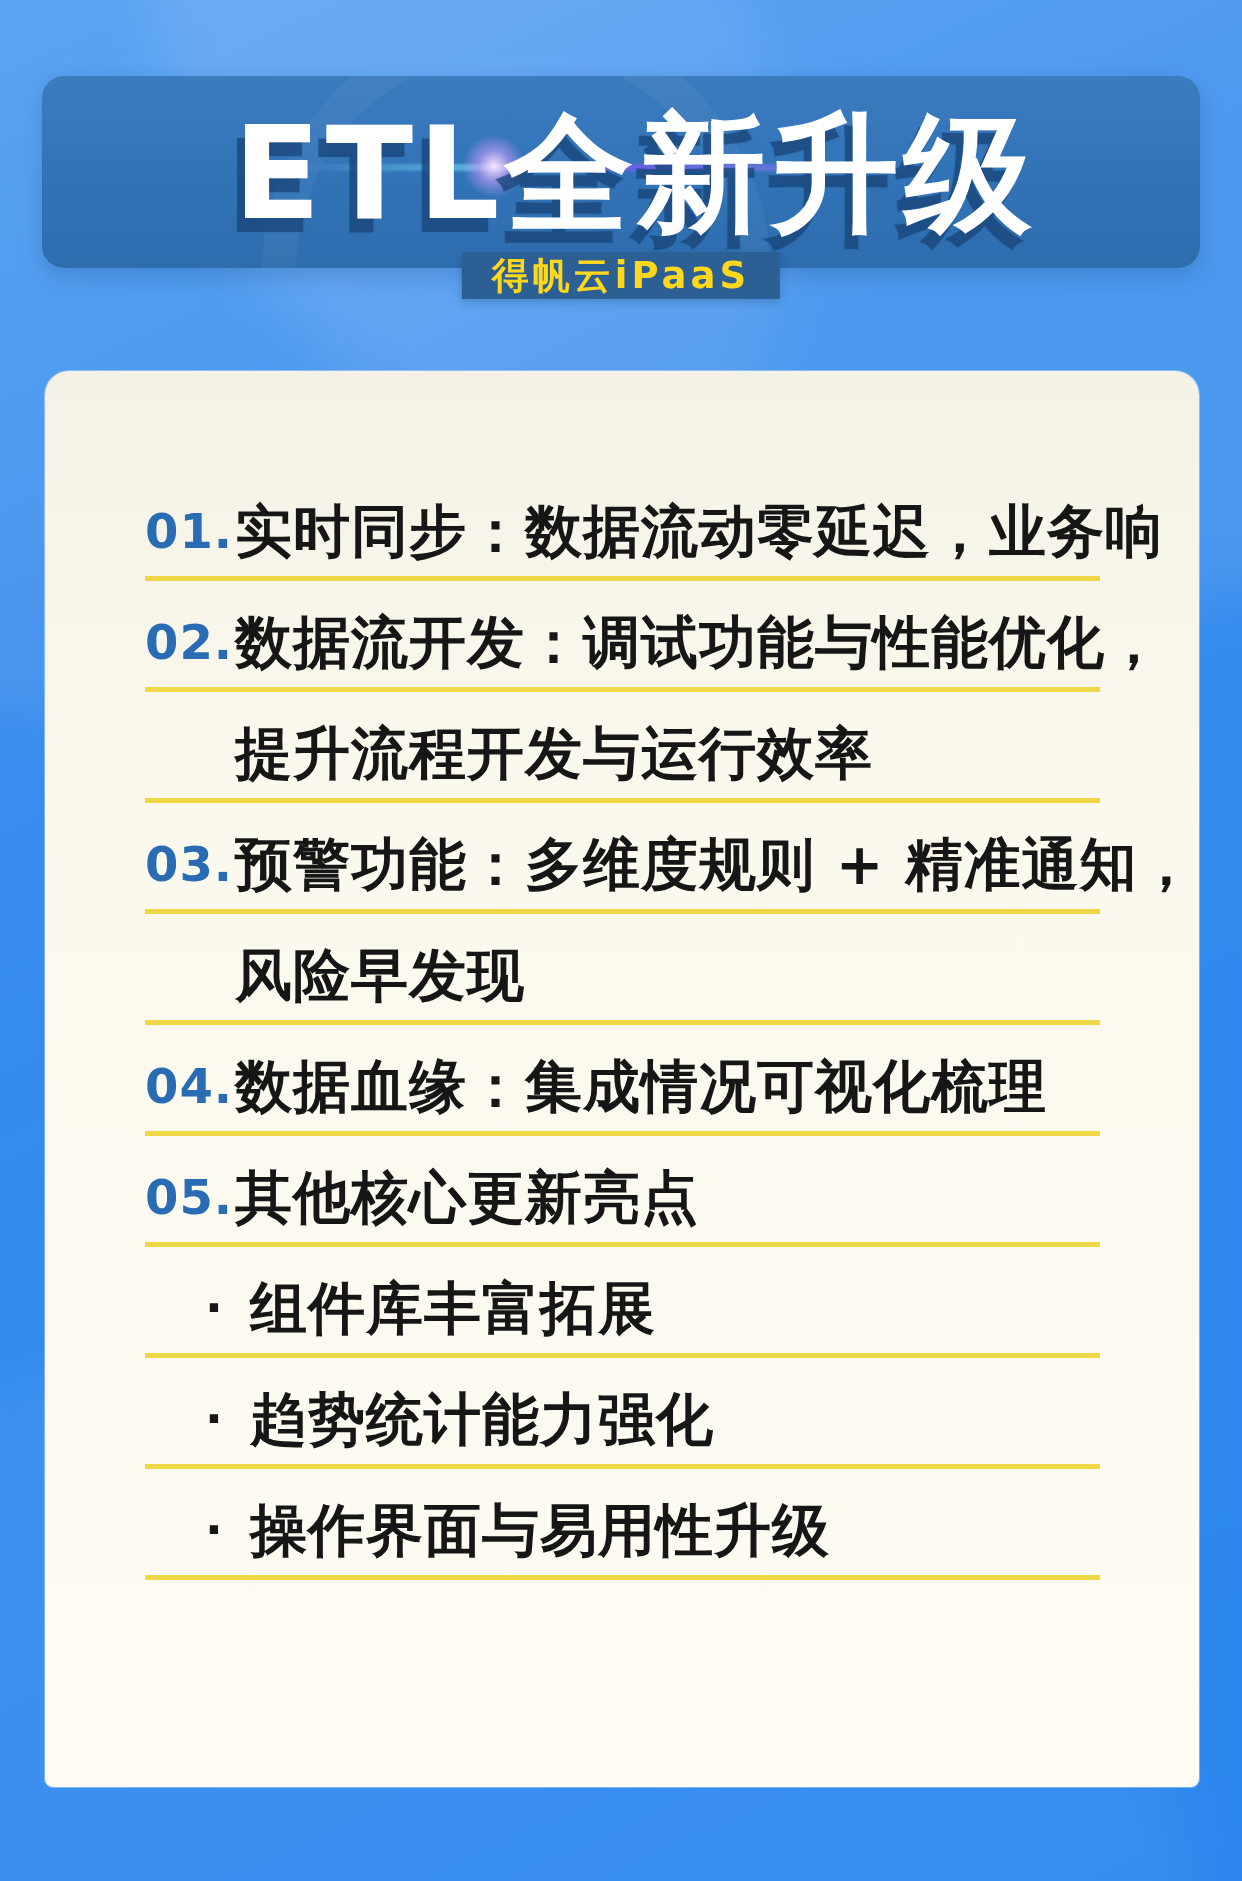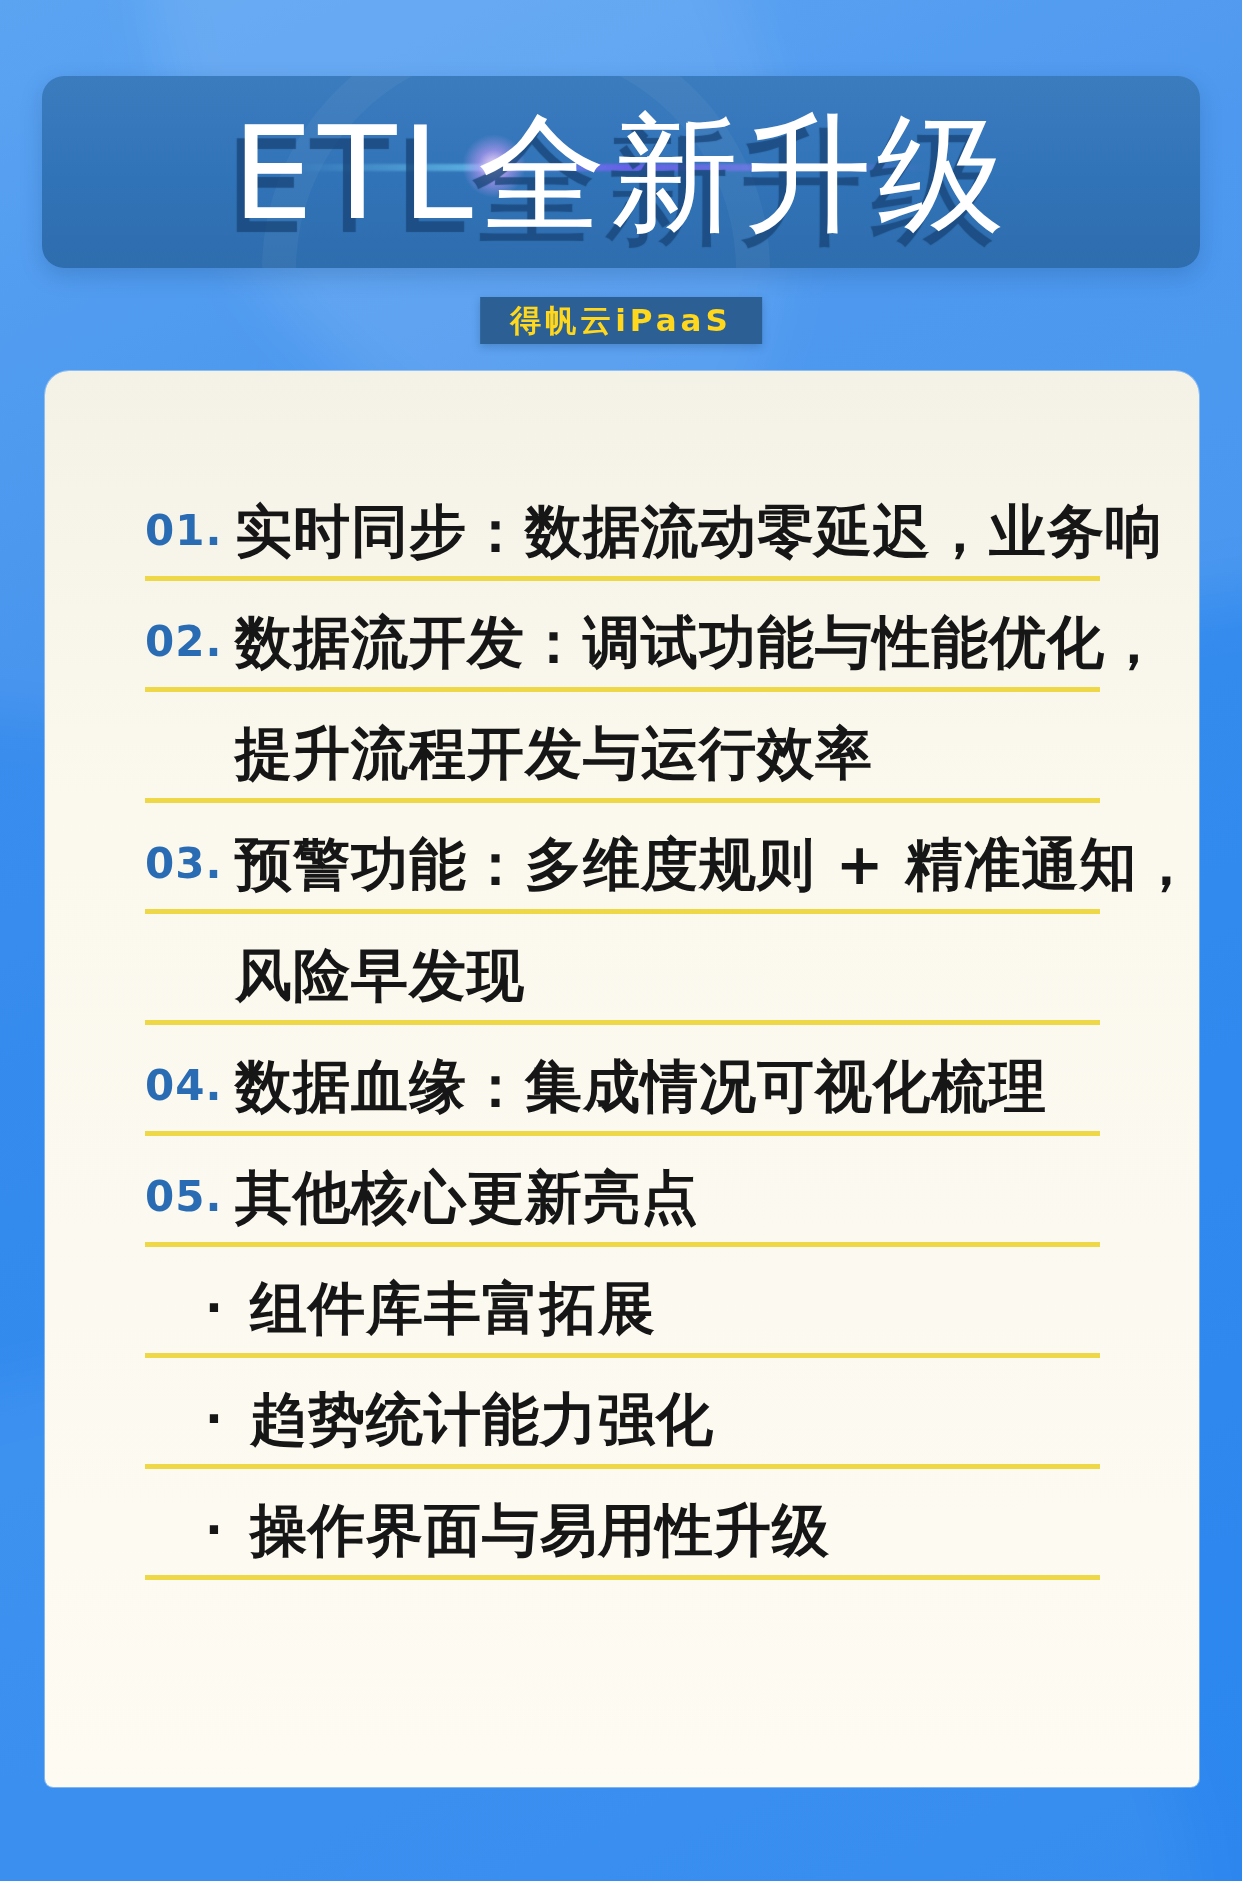--- a/index.html
+++ b/index.html
@@ -22,48 +22,48 @@
     overflow:hidden;
   }
   .banner-ring{position:absolute;left:220px;top:-60px;width:440px;height:440px;border:34px solid rgba(255,255,255,0.045);border-radius:50%;}
   .flare{position:absolute;left:250px;top:88px;width:640px;height:7px;border-radius:4px;
     background:linear-gradient(90deg,rgba(120,160,255,0) 0%,rgba(120,220,255,0.55) 28%,rgba(112,92,238,0.85) 52%,rgba(150,120,255,0.5) 72%,rgba(120,160,255,0) 100%);
     filter:blur(1px);}
   .flare-dot{position:absolute;left:420px;top:58px;width:64px;height:64px;border-radius:50%;
     background:radial-gradient(circle,rgba(255,230,255,0.95) 0%,rgba(210,160,255,0.55) 35%,rgba(210,160,255,0) 70%);}
   .title{
     position:relative;z-index:2;width:100%;height:192px;line-height:196px;text-align:center;
-    font-size:128px;font-weight:400;color:#ffffff;letter-spacing:5px;
+    font-size:128px;font-weight:700;color:#ffffff;letter-spacing:5px;
     text-shadow:-8px 14px 1px rgba(24,69,120,0.78);
     white-space:nowrap;
+    margin-left:14px;
   }
   
   .badge{
     position:absolute;left:50%;transform:translateX(-50%);top:252px;height:47px;z-index:3;
-    background:#2c5f94;color:#ffd71c;font-size:31px;font-weight:bold;
+    background:#2c5f94;color:#ffd71c;font-size:37px;font-weight:bold;
     line-height:47px;padding:0 30px;letter-spacing:4px;white-space:nowrap;
     box-shadow:0 3px 8px rgba(20,50,90,0.25);
-    margin-top:45px;
   }
 
   
   .card{
     position:absolute;left:45px;top:371px;width:1154px;height:1416px;
     background:linear-gradient(180deg,#f4f2e6 0%,#fbf9ee 30%,#fdfbf2 100%);
     border-radius:24px 24px 8px 8px;
     box-shadow:0 0 0 1px rgba(255,255,255,0.35);
     box-sizing:border-box;padding:130px 99px 0 100px;
   }
   .row{
     display:flex;align-items:flex-start;
     border-bottom:5px solid #efd848;
     padding-bottom:15px;margin-bottom:31px;
   }
   .row .num{
-    flex:0 0 90px;color:#2a6cb4;font-size:42px;font-weight:800;line-height:60px;letter-spacing:1px;
+    flex:0 0 90px;color:#2a6cb4;font-size:48px;font-weight:800;line-height:60px;letter-spacing:1px;
   }
   .row .txt{
     color:#161616;font-size:57px;font-weight:800;line-height:60px;letter-spacing:1px;white-space:nowrap;
   }
   .row.cont{padding-left:90px;}
   .row.sub{padding-left:60px;}
   .row.sub .bullet{flex:0 0 45px;color:#161616;font-size:47px;font-weight:800;line-height:60px;}
 </style>
 </head>
 <body>

